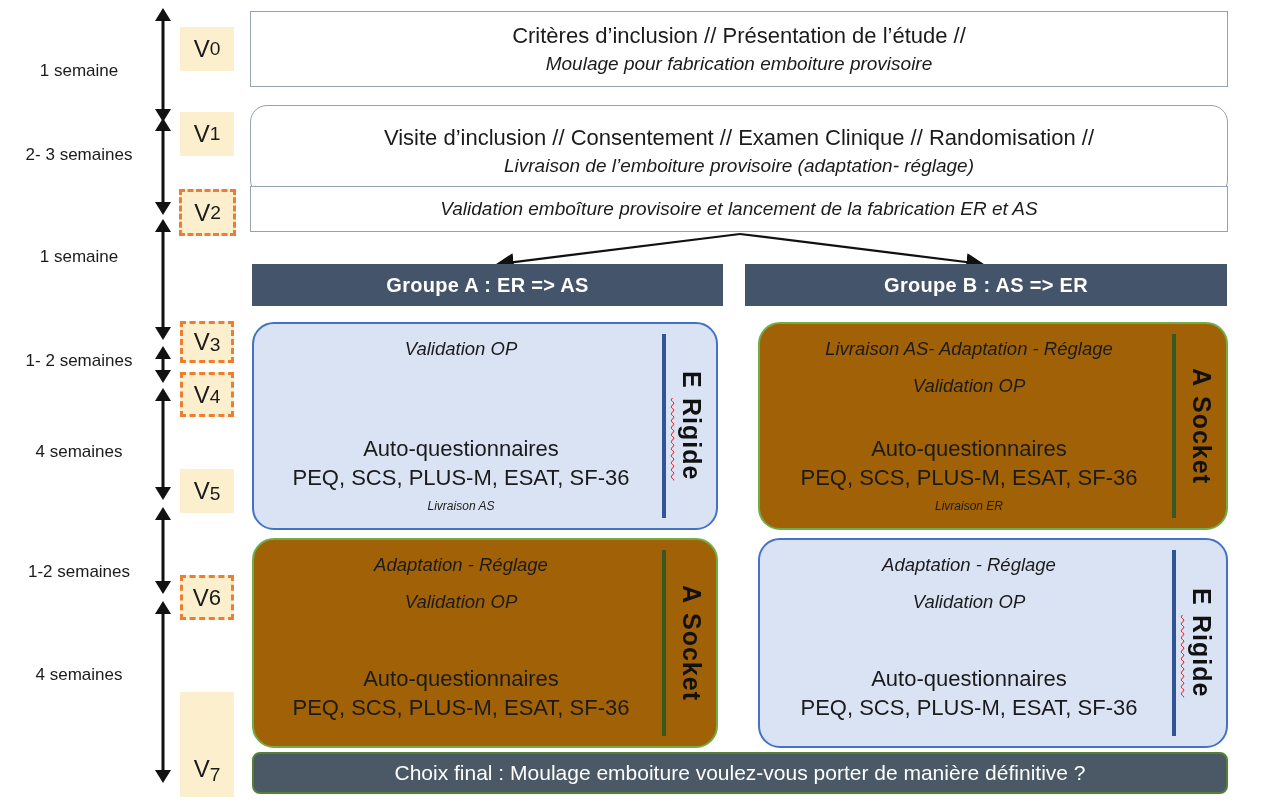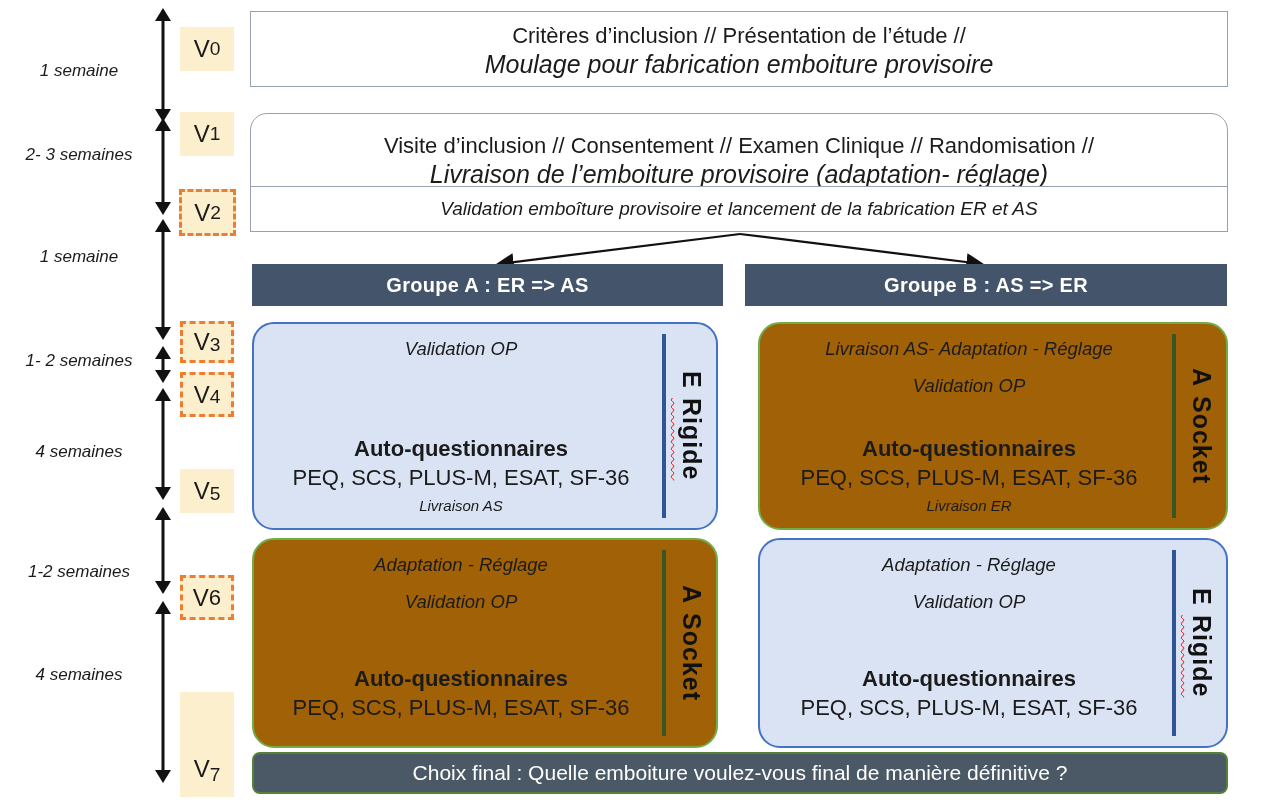--- a/index.html
+++ b/index.html
@@ -7,56 +7,56 @@
     position:relative;width:1264px;height:812px;background:#fff;overflow:hidden;
     font-family:"Liberation Sans",sans-serif;color:#1b1b1b;
   }
   
   .varrow{position:absolute;left:150px;width:26px;}
   .varrow .shaft{position:absolute;left:50%;top:9px;bottom:9px;width:3px;transform:translateX(-50%);background:#111;}
   .varrow::before{content:"";position:absolute;top:0;left:50%;transform:translateX(-50%);
     border-left:8px solid transparent;border-right:8px solid transparent;border-bottom:13px solid #111;}
   .varrow::after{content:"";position:absolute;bottom:0;left:50%;transform:translateX(-50%);
     border-left:8px solid transparent;border-right:8px solid transparent;border-top:13px solid #111;}
-  .tlabel{position:absolute;left:0;width:158px;text-align:center;font-style:italic;font-size:17px;line-height:22px;white-space:nowrap;}
+  .tlabel{position:absolute;left:0;width:158px;text-align:center;font-size:17px;line-height:22px;white-space:nowrap;}
   .visit{
     position:absolute;left:180px;width:54px;height:44px;background:#FCEFCE;
     display:flex;align-items:center;justify-content:center;font-size:24px;box-sizing:border-box;
   }
   .visit.dashed{border:3px dashed #ED7D31;}
   .visit .num{font-size:.8em;}
   .visit .num.dsc{position:relative;top:.14em;}
   .visit .num.tall{font-size:.92em;top:0;}
   .visit.tall-box{align-items:flex-end;padding-bottom:14px;}
   
   .wbox{
     position:absolute;left:250px;width:978px;background:#fff;border:1.5px solid #97A1B1;box-sizing:border-box;
     display:flex;flex-direction:column;align-items:center;justify-content:center;text-align:left;
   }
   .wbox .l1{font-size:22px;line-height:30px;}
-  .wbox .l2{font-style:italic;font-size:25px;line-height:26px;}
+  .wbox .l2{font-style:italic;font-size:19px;line-height:26px;}
   
   .split{position:absolute;left:252px;top:232px;width:976px;height:38px;}
   
   .ghead{
     position:absolute;height:42px;background:#44546A;color:#fff;font-weight:bold;font-size:20px;
     display:flex;align-items:center;justify-content:center;letter-spacing:.3px;
   }
   
   .phase{
     position:absolute;box-sizing:border-box;border-radius:22px;display:flex;flex-direction:row;
   }
   .phase.blue{background:#DAE3F3;border:2.5px solid #4472C4;}
   .phase.green{background:#a16207;border:2.5px solid #70AD47;}
   .pbody{flex:1;display:flex;flex-direction:column;align-items:center;text-align:center;padding:13px 4px 10px 10px;}
   .pline{font-style:italic;font-size:18.5px;line-height:24px;margin-bottom:13px;}
   .pspacer{flex:1;}
-  .ptitle{font-weight:bold;font-size:22px;line-height:28px;}
+  .ptitle{font-weight:normal;font-size:22px;line-height:28px;}
   .plist{font-size:22px;line-height:29px;}
-  .pdelivery{font-style:italic;font-size:15px;line-height:24px;margin-top:2px;}
+  .pdelivery{font-style:italic;font-size:12px;line-height:24px;margin-top:2px;}
   .pad-bottom{height:14px;}
   .pside{width:50px;margin:10px 0;display:flex;align-items:center;justify-content:center;}
   .phase.blue .pside{border-left:4px solid #2F5597;}
   .phase.green .pside{border-left:4px solid #385723;}
   .vlabel{writing-mode:vertical-rl;font-weight:bold;font-size:25px;letter-spacing:1px;color:#111;white-space:nowrap;}
   .vlabel span + span{margin-inline-start:9px;}
   .squig{text-decoration-line:underline;text-decoration-style:wavy;text-decoration-color:#FF0000;text-decoration-thickness:1px;text-underline-offset:3px;}
   
   .finalbar{
     position:absolute;left:252px;top:752px;width:976px;height:42px;box-sizing:border-box;
@@ -129,21 +129,21 @@
     </div>
   <div class="visit tall-box" style="top:692px;height:105px;">
       <span>V</span>
       <span class="num dsc">7</span>
     </div>
 
   <div class="wbox" style="top:11px;height:76px;">
     <div class="l1">Critères d’inclusion // Présentation de l’étude //</div>
     <div class="l2">Moulage pour fabrication emboiture provisoire</div>
   </div>
-  <div class="wbox" style="top:113px;height:92px;border-radius:17px;">
+  <div class="wbox" style="top:105px;height:92px;border-radius:17px;">
     <div class="l1">Visite d’inclusion // Consentement // Examen Clinique // Randomisation //</div>
     <div class="l2">Livraison de l’emboiture provisoire (adaptation- réglage)</div>
   </div>
   <div class="wbox" style="top:186px;height:46px;">
     <div class="l2" style="font-size:19px;">Validation emboîture provisoire et lancement de la fabrication ER et AS</div>
   </div>
 
   <svg class="split" viewBox="0 0 976 38">
     <defs>
       <marker id="ah" markerWidth="10" markerHeight="10" refX="7" refY="4" orient="auto">
@@ -205,15 +205,15 @@
       <div class="pspacer"></div>
       <div class="ptitle">Auto-questionnaires</div>
       <div class="plist">PEQ, SCS, PLUS-M, ESAT, SF-36</div>
       <div class="pad-bottom"></div>
     </div>
     <div class="pside">
       <div class="vlabel"><span>E</span><span class="squig">Rigide</span></div>
     </div>
   </div>
 
-  <div class="finalbar">Choix final : Quelle emboiture voulez-vous final de manière définitive ?</div>
+  <div class="finalbar">Choix final : Moulage emboiture voulez-vous porter de manière définitive ?</div>
 
 </div>
 
 </body></html>

